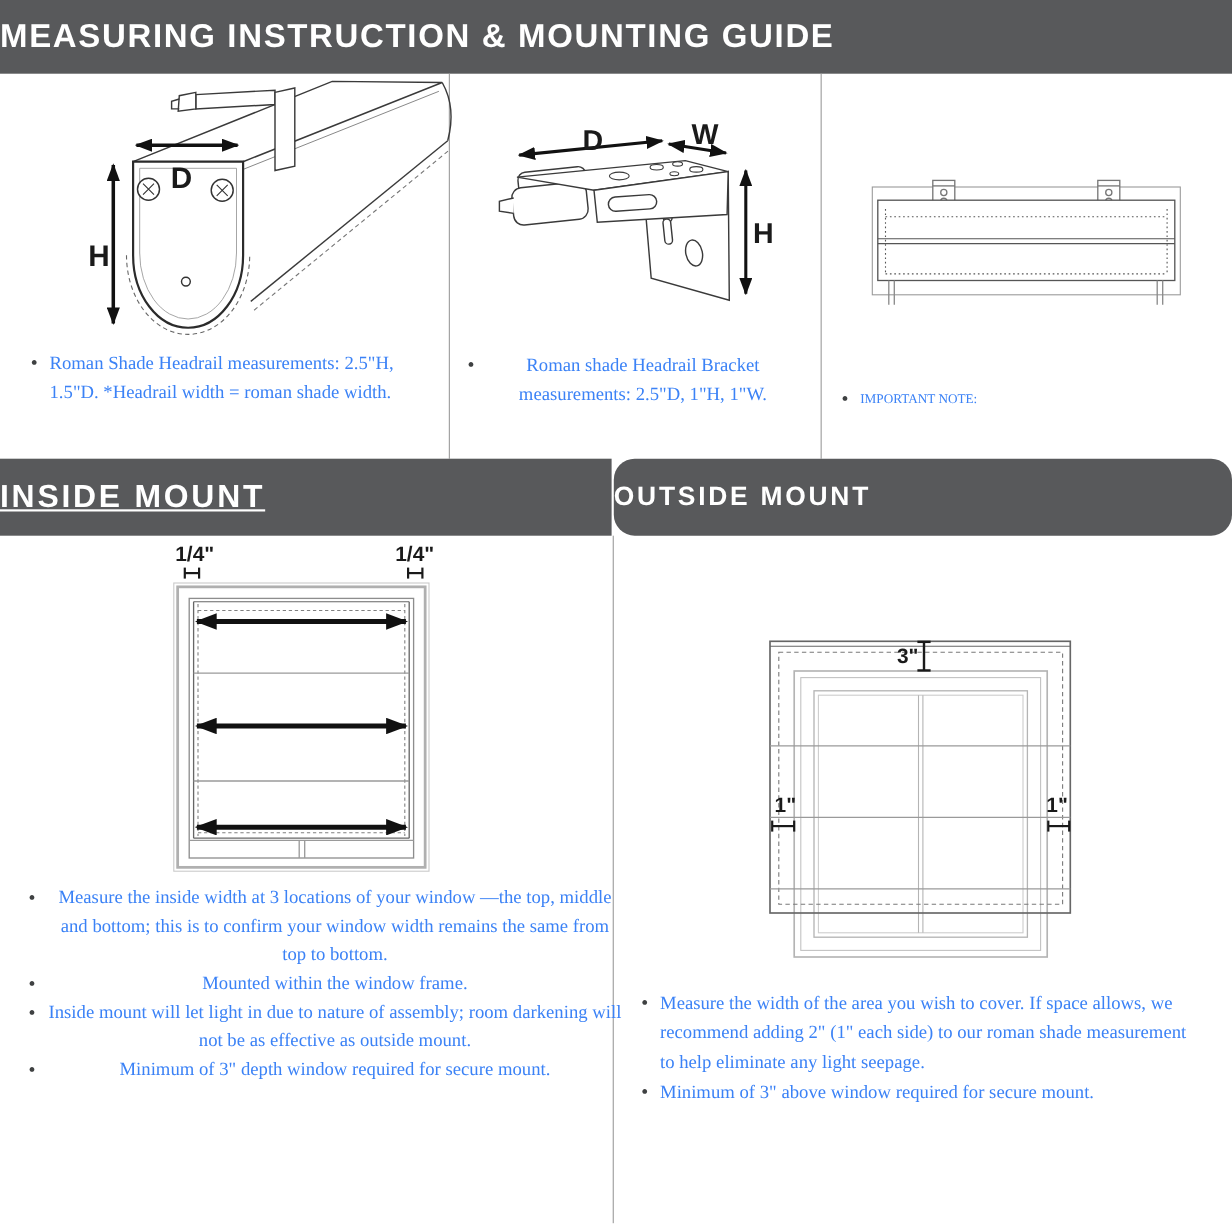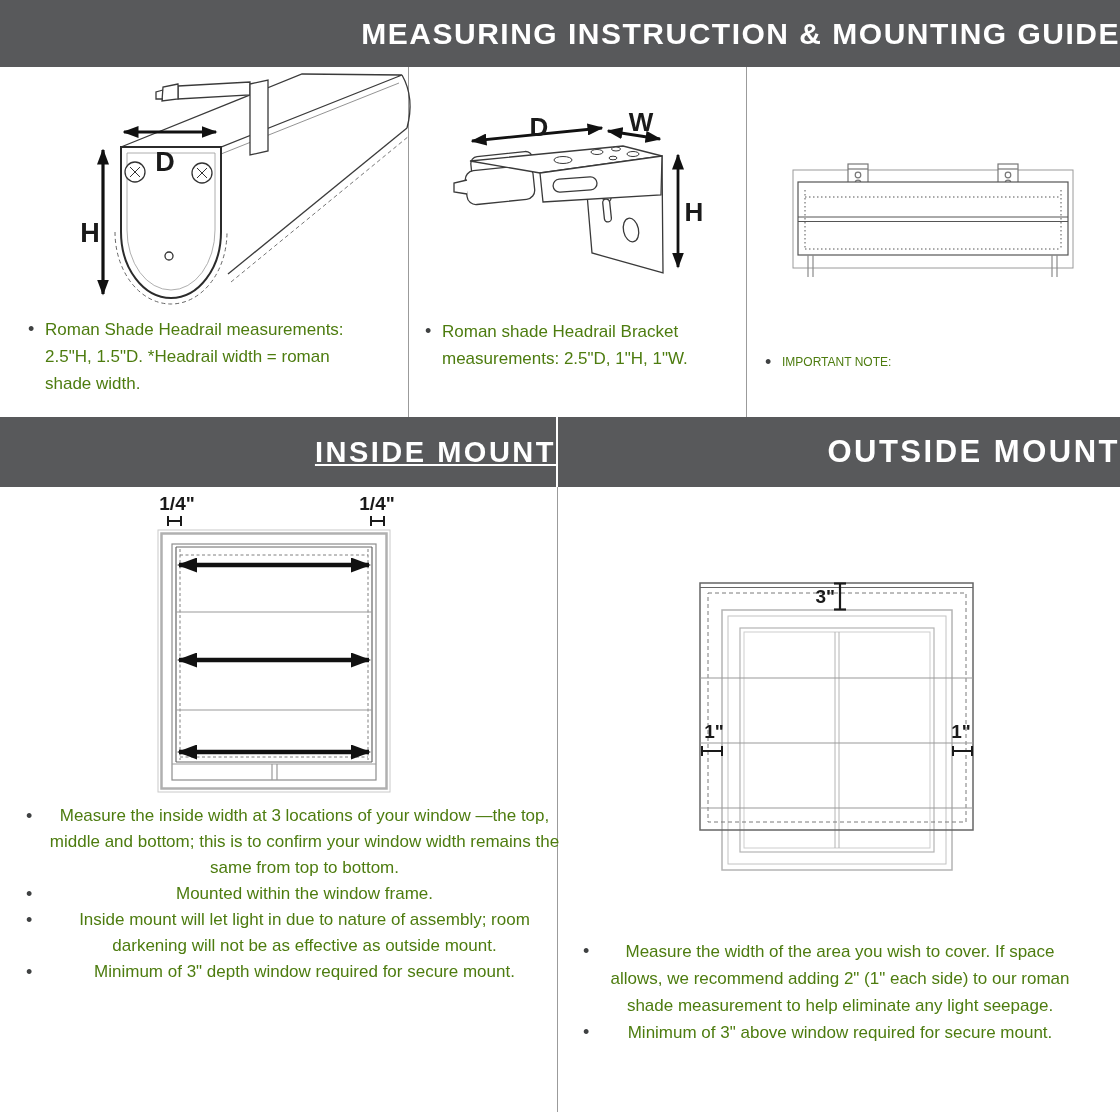--- a/index.html
+++ b/index.html
@@ -1,34 +1,34 @@
 <!DOCTYPE html>
 <html><head>
 <meta charset="utf-8">
 <style>
   html,body{margin:0;padding:0;background:#fff;}
   .page{position:relative;width:1120px;height:1120px;background:#ffffff;
         font-family:"Liberation Sans",sans-serif;color:#3f4142;overflow:hidden;}
-  .bar{position:absolute;background:#58595b;color:#ffffff;font-weight:bold;text-align:right;}
+  .bar{position:absolute;background:#58595b;color:#ffffff;font-weight:bold;text-align:left;}
   .bar.header{left:0;top:0;width:1120px;height:67px;line-height:67px;font-size:30px;letter-spacing:1.5px;}
   .bar.inside{left:0;top:417px;width:556px;height:70px;line-height:70px;font-size:29px;letter-spacing:2.5px;text-decoration:underline;}
-  .bar.outside{left:558px;top:417px;width:562px;height:70px;line-height:70px;font-size:31px;letter-spacing:2.5px;}
+  .bar.outside{left:558px;top:417px;width:562px;height:70px;line-height:70px;font-size:24px;letter-spacing:2.5px;border-radius:19px;}
   .vline{position:absolute;width:1px;background:#9b9b9b;}
   .vline.d1{left:408px;top:67px;height:350px;}
   .vline.d2{left:746px;top:67px;height:350px;}
   .vline.d3{left:557px;top:487px;height:625px;}
-  .note{position:absolute;font-size:17px;line-height:27px;color:#4d7c0f;}
+  .note{position:absolute;font-size:17px;line-height:27px;color:#3b82f6;font-family:Liberation Serif, serif;}
   .blist{list-style:none;margin:0;padding:0;}
   .blist li{position:relative;padding-left:17px;}
   .blist li::before{content:"\2022";position:absolute;left:0;top:0;font-size:18px;color:#3f4142;}
   .note.p1{left:28px;top:316px;width:336px;}
-  .note.p2{left:425px;top:318px;width:302px;}
+  .note.p2{left:425px;top:318px;width:302px;text-align:center;}
   .note.p3{left:765px;top:330px;width:344px;font-size:12px;line-height:24px;margin-top:20px;}
   .note.ins{left:26px;top:803px;width:540px;line-height:26px;text-align:center;}
-  .note.out{left:583px;top:938px;width:497px;text-align:center;}
+  .note.out{left:583px;top:898px;width:497px;}
   svg.diag{position:absolute;overflow:visible;}
   svg text{font-family:"Liberation Sans",sans-serif;font-weight:bold;fill:#1a1a1a;}
 </style>
 </head>
 <body>
 
 <div class="page">
 
   <svg width="0" height="0" style="position:absolute" aria-hidden="true">
     <defs>

